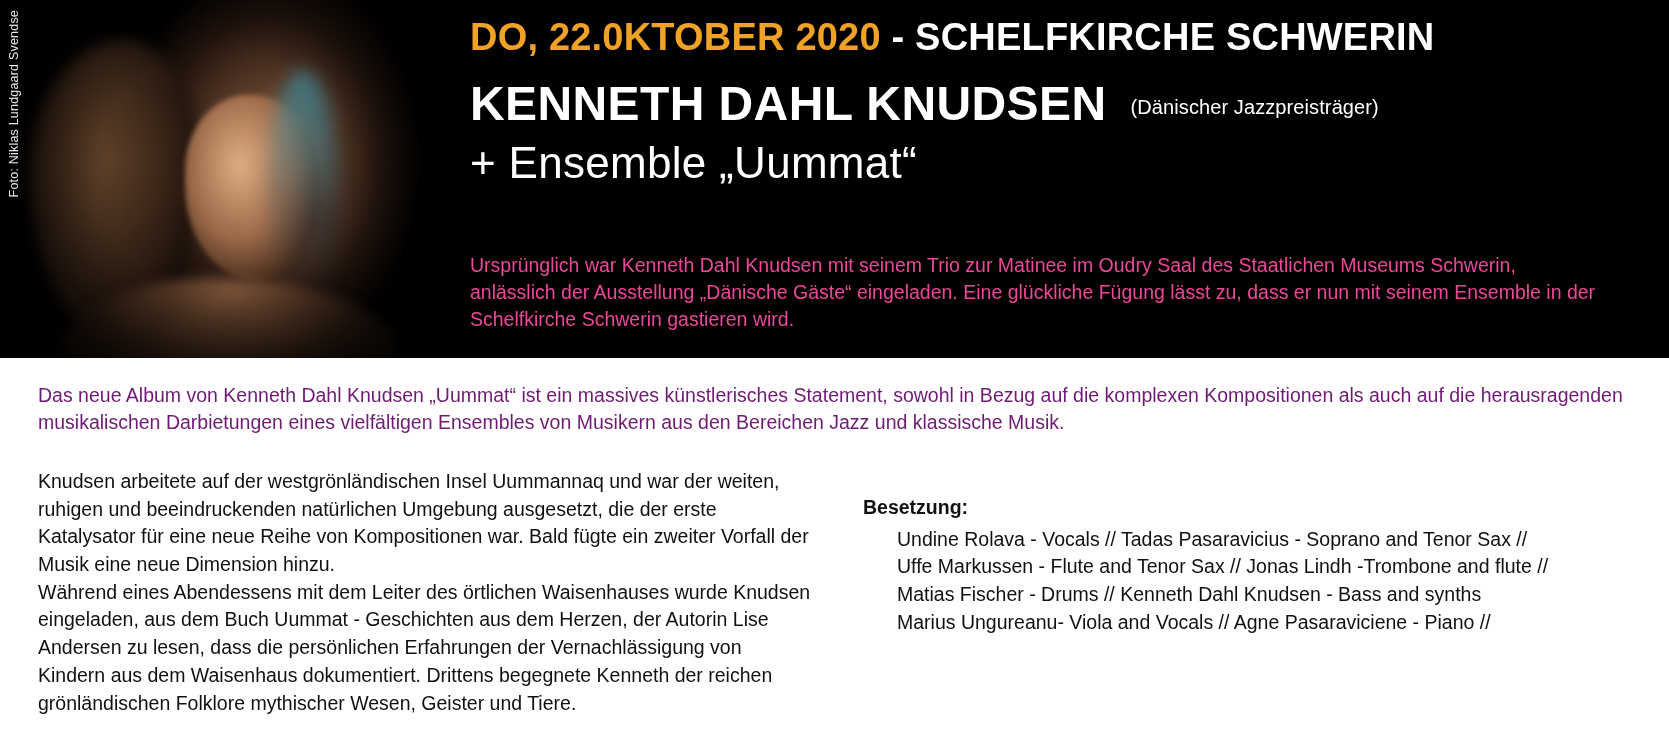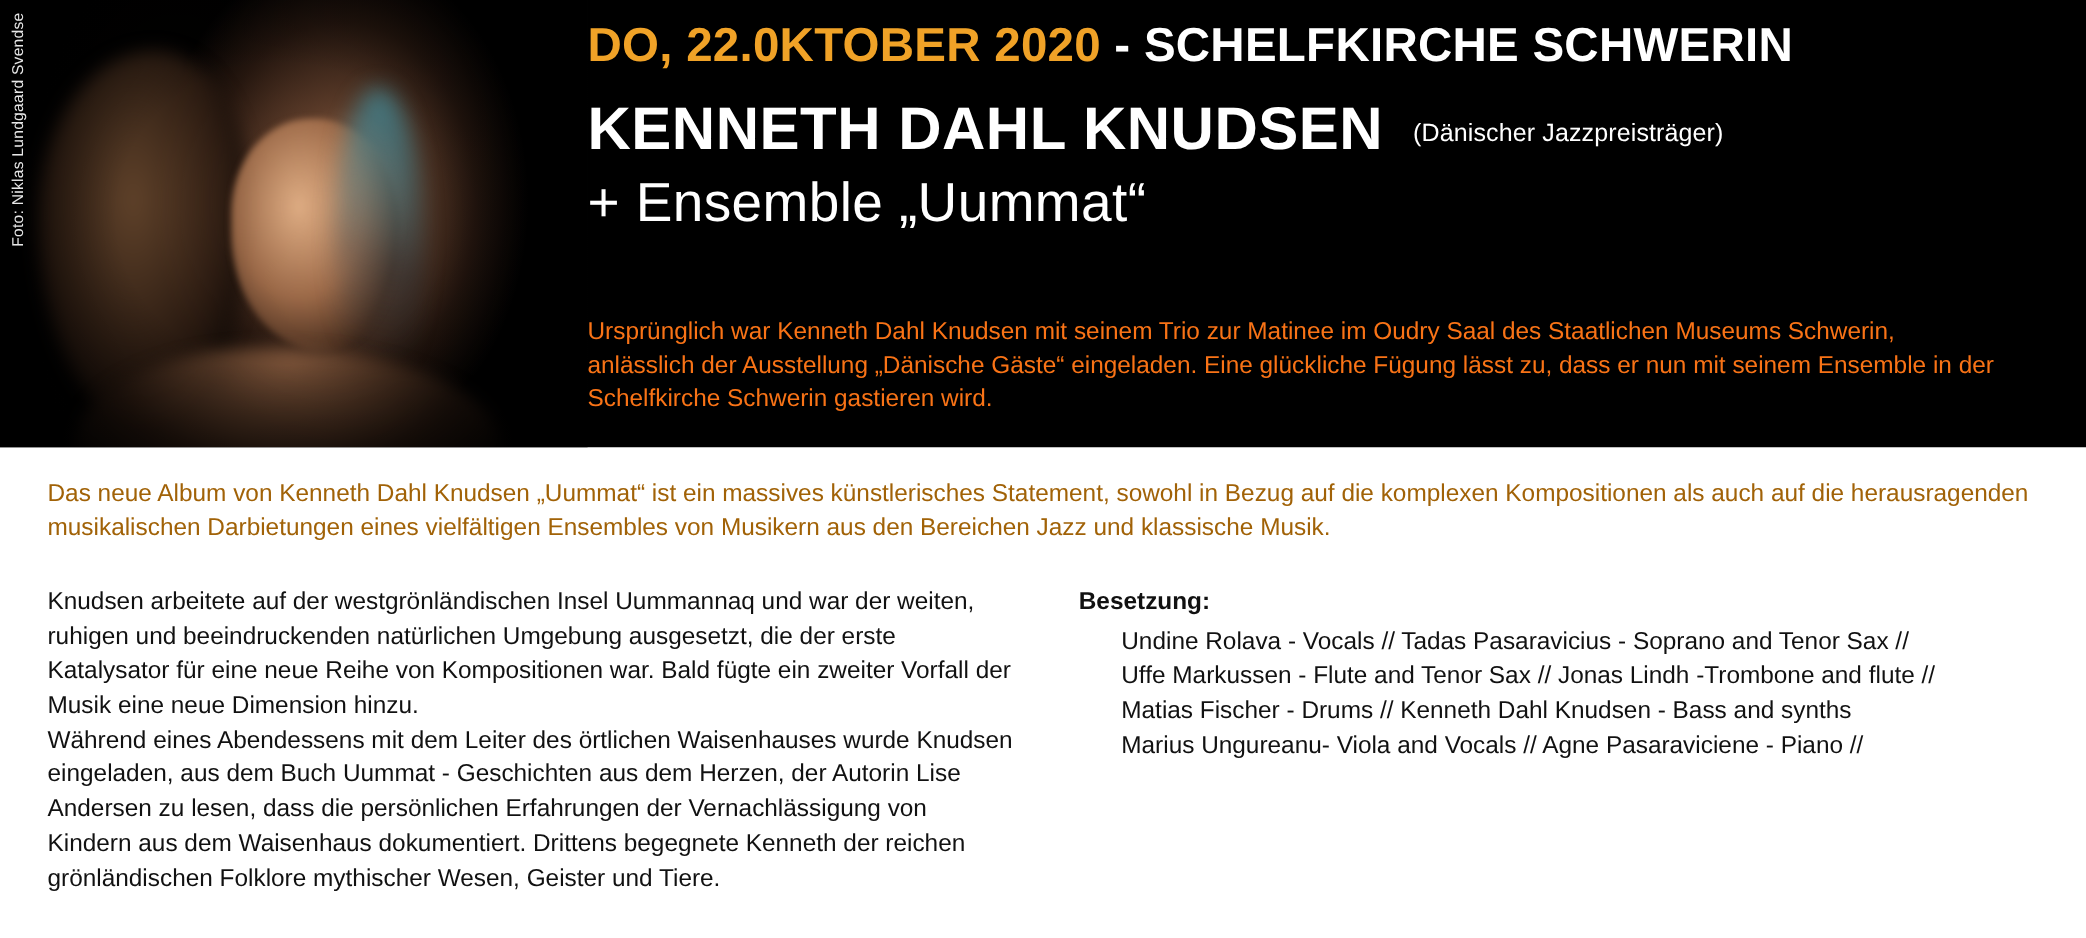--- a/index.html
+++ b/index.html
@@ -148,41 +148,41 @@
     letter-spacing: 0.3px;
     white-space: nowrap;
   }
   .intro {
     position: absolute;
     left: 0px;
     top: 252px;
     width: 1130px;
     font-size: 19.5px;
     line-height: 1.38;
-    color: #f97316;
+    color: #ec4899;
   }
 
   
   .body-wrap {
     position: absolute;
     left: 0;
     top: 358px;
     width: 1669px;
     height: 392px;
     background: #ffffff;
     padding: 0;
   }
   .lead {
     position: absolute;
     left: 38px;
     top: 24px;
     width: 1600px;
     font-size: 19.5px;
     line-height: 1.38;
-    color: #a16207;
+    color: #701a75;
   }
   .columns {
     position: absolute;
     left: 38px;
     top: 110px;
     width: 1600px;
     display: flex;
     gap: 50px;
   }
   .col-left {
@@ -194,20 +194,21 @@
   .col-left p { margin: 0; }
   .col-left p + p { margin-top: 0px; }
   .col-right {
     width: 775px;
     font-size: 19.5px;
     line-height: 1.42;
     color: #111111;
   }
   .col-right p { margin: 0; }
   .cast-title {
+    margin-top: 26px;
     font-weight: 700;
     font-size: 19.5px;
   }
   .cast-list {
     margin-top: 4px;
     padding-left: 34px;
     font-size: 19.5px;
     line-height: 1.42;
   }
   .cast-list div { white-space: nowrap; }

